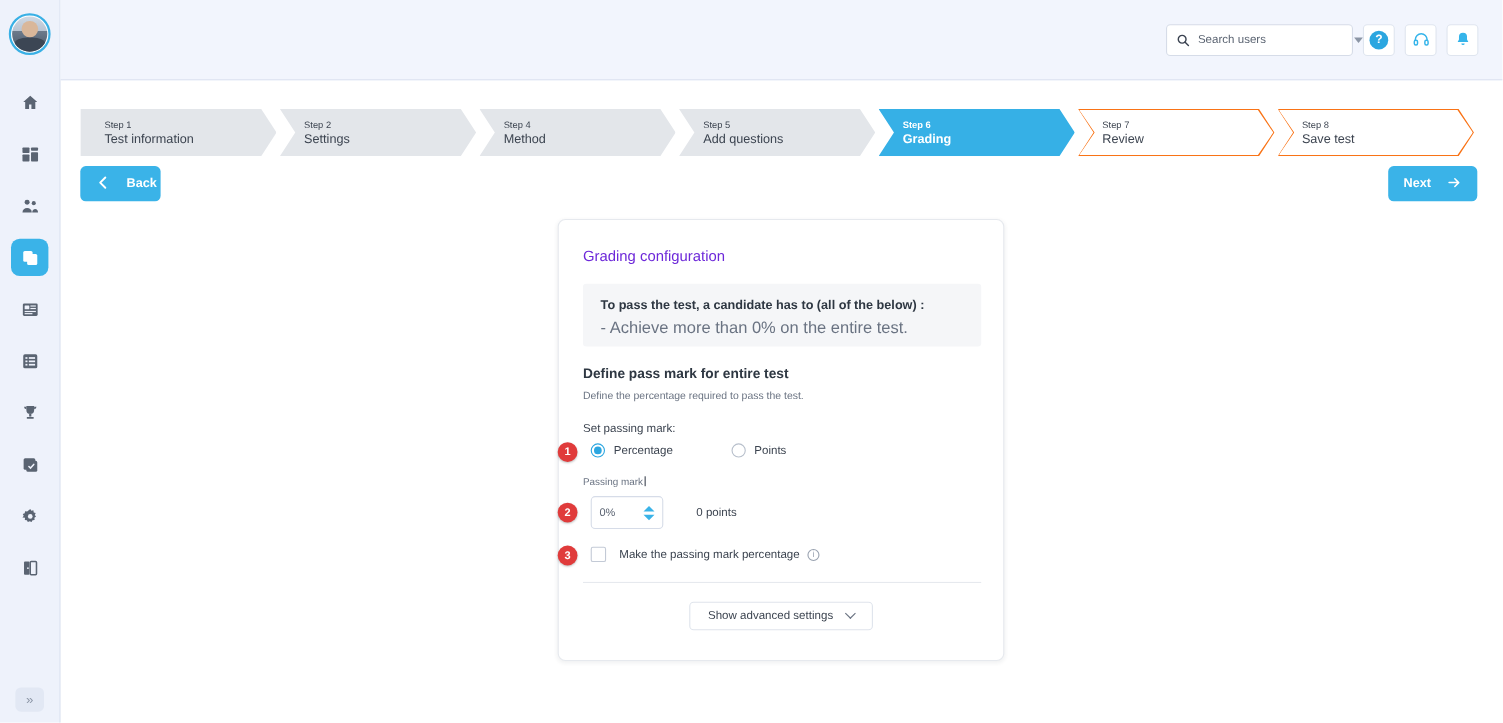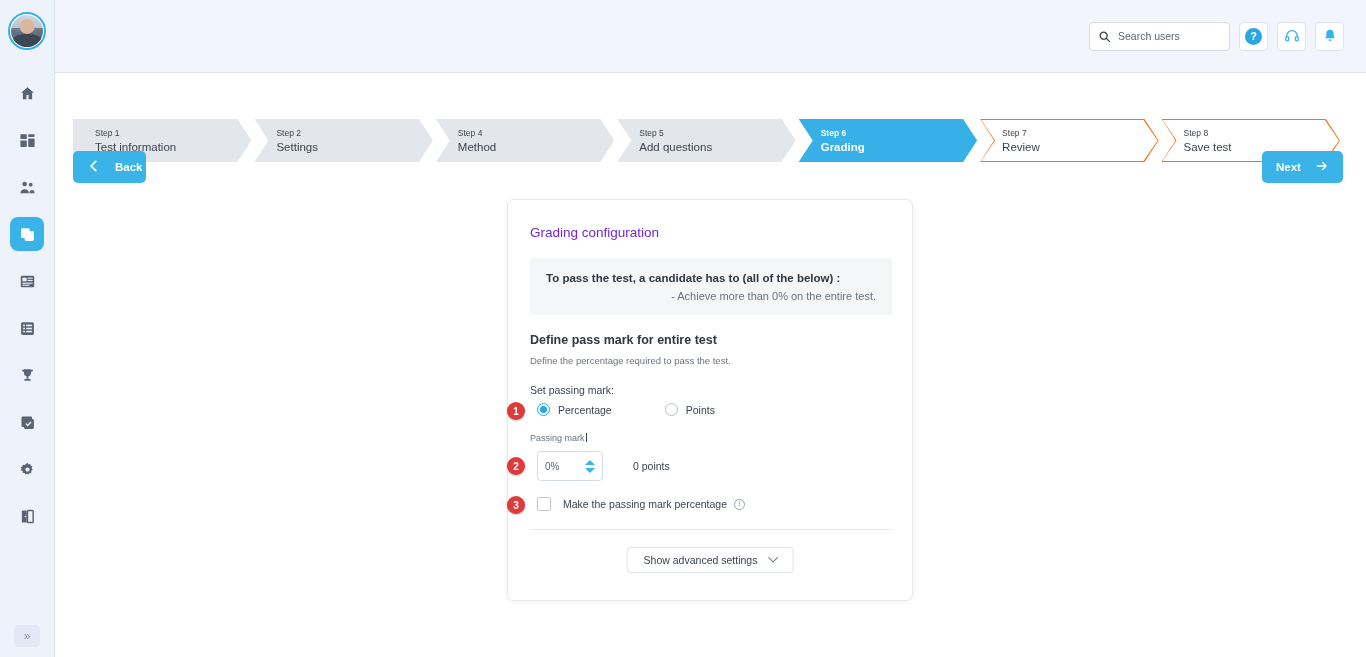--- a/index.html
+++ b/index.html
@@ -58,21 +58,21 @@
   }
 
   
   .header {
     position: absolute; left: 55px; top: 0; right: 0; height: 73px;
     background: #f2f5fd; border-bottom: 1px solid #dde3f0;
     display: flex; align-items: center; justify-content: flex-end;
     padding-right: 22px; gap: 9px;
   }
   .search-box {
-    width: 141px; height: 29px; background: #ffffff;
+    width: 170px; height: 29px; background: #ffffff;
     border: 1px solid #d6dce8; border-radius: 4px;
     display: flex; align-items: center; padding: 0 8px; gap: 7px;
   }
   .search-box .mag { color: #3a4250; display: flex; }
   .search-box .mag svg { width: 13px; height: 13px; }
   .search-box input {
     flex: 1; border: none; outline: none; font-size: 10.5px;
     color: #3a4250; font-family: "Liberation Sans", sans-serif; background: transparent;
   }
   .search-box input::placeholder { color: #5b6472; }
@@ -97,21 +97,20 @@
     position: absolute; left: 73px; top: 99px; width: 1270px; height: 43px;
     display: flex;
   }
   .step {
     position: relative; flex: 1; height: 43px;
     background: #e3e6ea; color: #3c4450;
     display: flex; flex-direction: column; justify-content: center;
     padding-left: 22px;
     clip-path: polygon(0 0, calc(100% - 14px) 0, 100% 50%, calc(100% - 14px) 100%, 0 100%, 14px 50%);
     margin-right: 3px;
-    margin-top: 20px;
   }
   .step:first-child { clip-path: polygon(0 0, calc(100% - 14px) 0, 100% 50%, calc(100% - 14px) 100%, 0 100%); }
   .step.outline {
     background: #f97316;
   }
   .step.outline .inner {
     position: absolute; inset: 1px;
     background: #ffffff;
     clip-path: polygon(0 0, calc(100% - 14px) 0, 100% 50%, calc(100% - 14px) 100%, 0 100%, 14px 50%);
     z-index: 0;
@@ -143,21 +142,21 @@
   }
   .card-title {
     position: absolute; left: 22px; top: 25px;
     font-size: 13.5px; color: #6d28d9;
   }
   .info-box {
     position: absolute; left: 22px; top: 58px; width: 362px; height: 57px;
     background: #f5f6f8; border-radius: 3px; padding: 12px 16px;
   }
   .info-title { font-size: 11.5px; font-weight: bold; color: #2e3742; line-height: 16px; }
-  .info-line { font-size: 11px; color: #6a7382; margin-top: 4px; text-align: right; }
+  .info-line { font-size: 15px; color: #6a7382; margin-top: 4px; }
 
   .sec-title {
     position: absolute; left: 22px; top: 133px;
     font-size: 12.5px; font-weight: bold; color: #2e3742;
   }
   .sec-sub {
     position: absolute; left: 22px; top: 155px;
     font-size: 9.5px; color: #6a7382;
   }
   .field-label {

